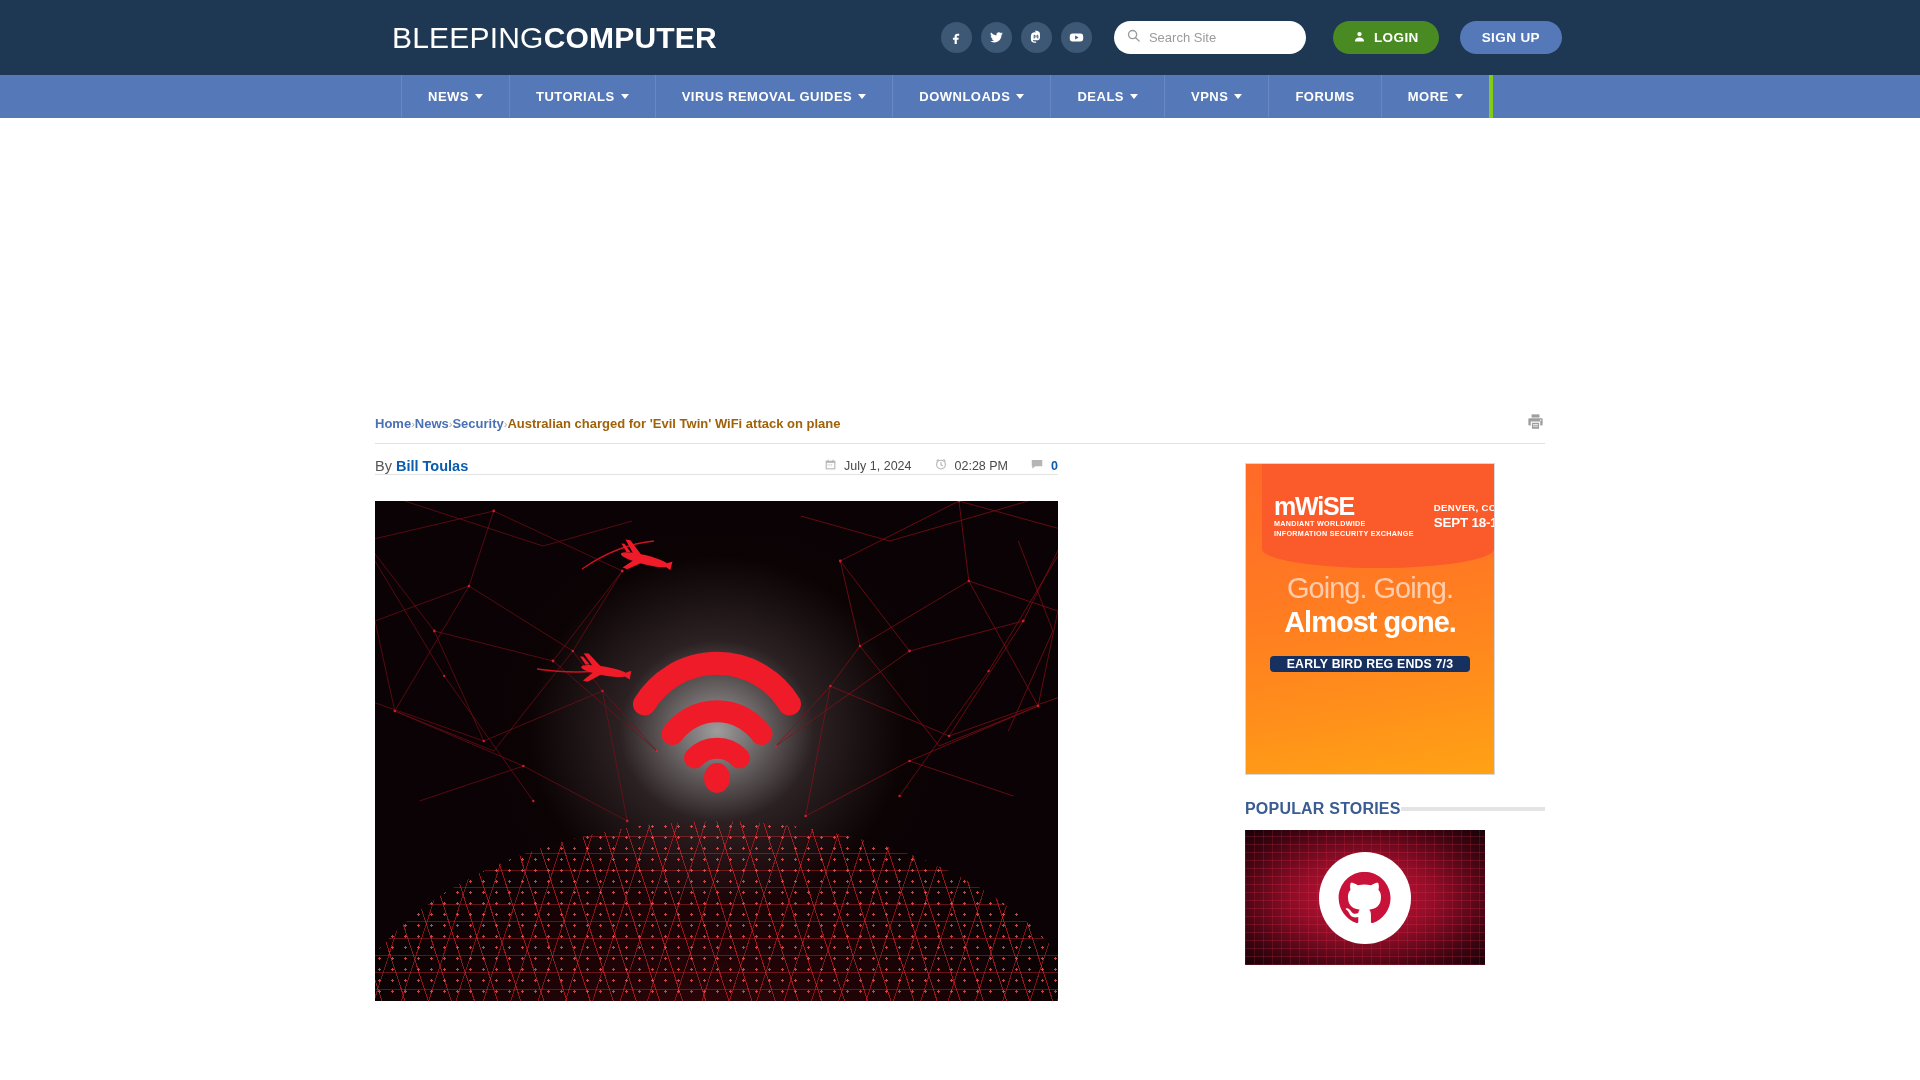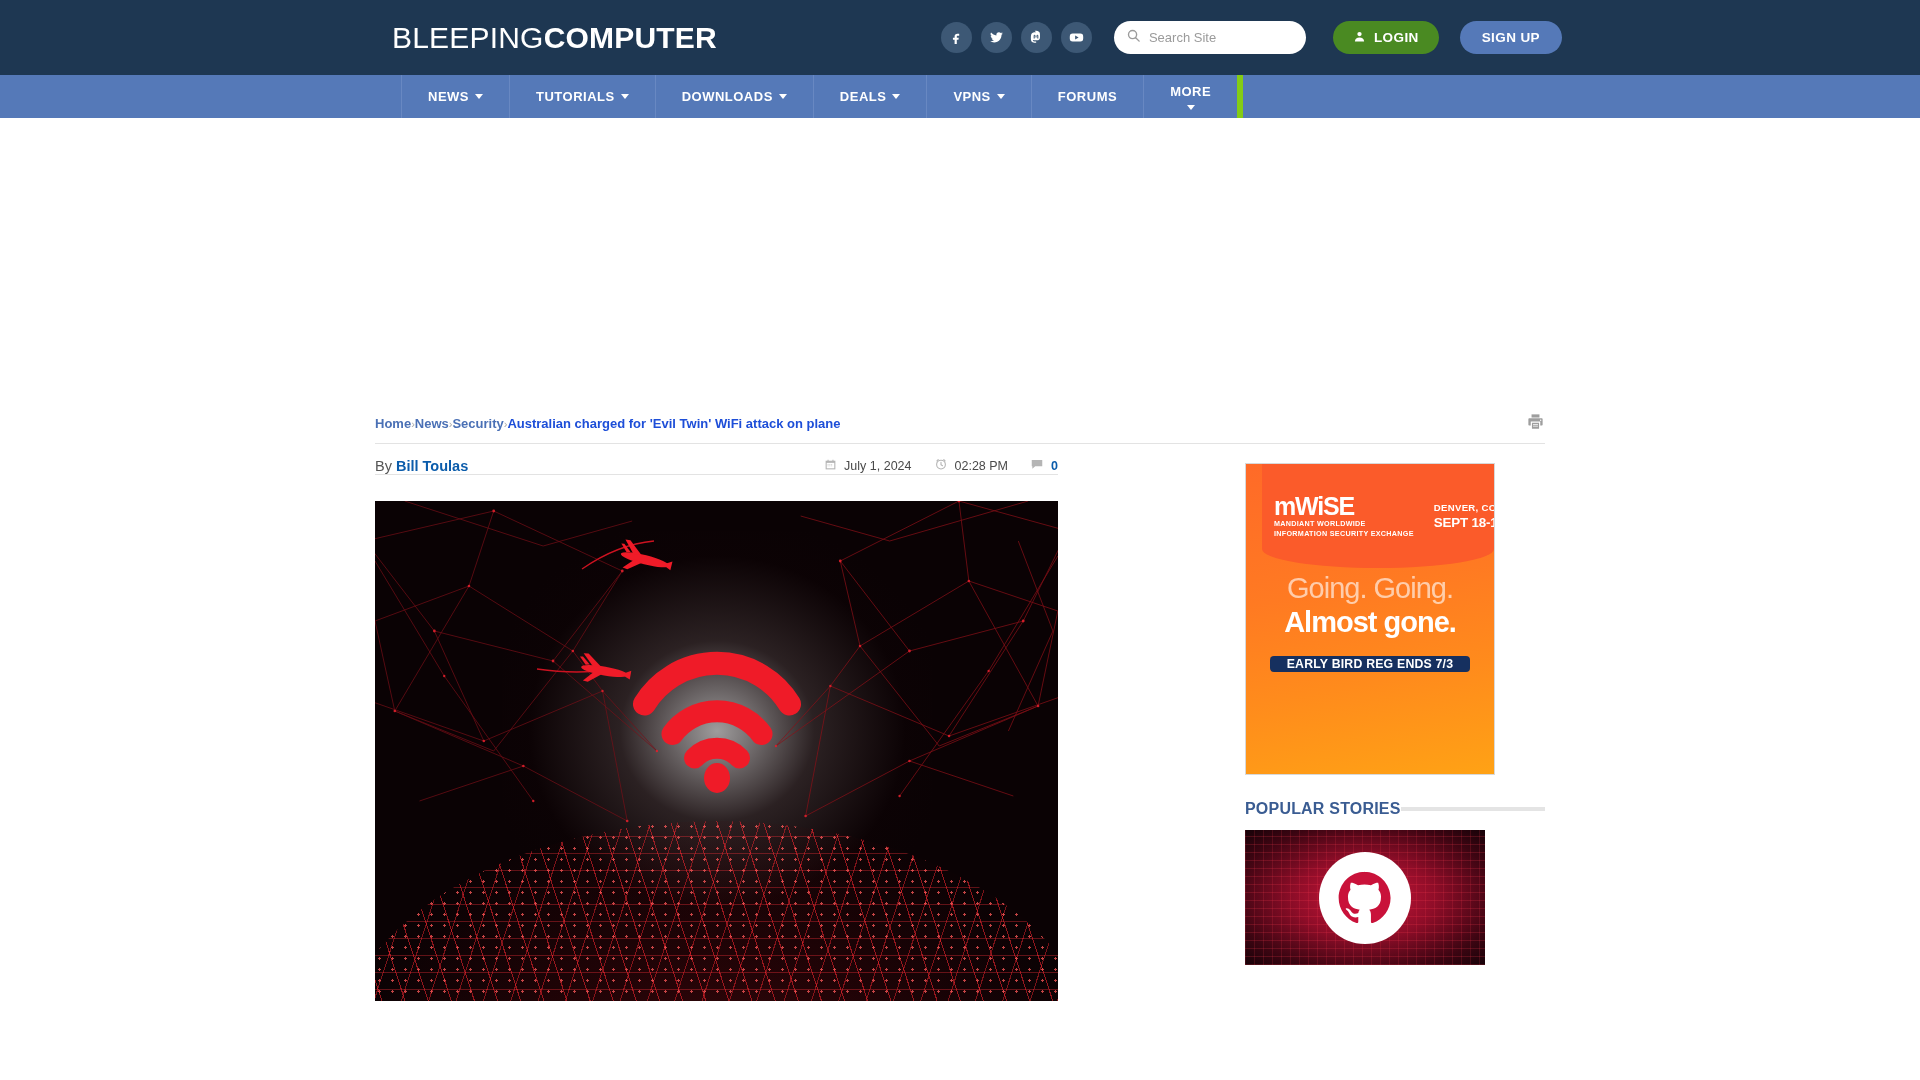--- a/index.html
+++ b/index.html
@@ -106,21 +106,21 @@
     padding: 0 26px;
     color: #ffffff;
     font-size: 13px;
     font-weight: 700;
     letter-spacing: 0.5px;
     border-left: 1px solid #6888c2;
     cursor: pointer;
     white-space: nowrap;
   }
   .nav-item:first-child { border-left: 1px solid #6888c2; }
-  .nav-item:last-child { border-right: 6px solid #84cc16; flex-direction: column; }
+  .nav-item:last-child { border-right: 4px solid #84cc16; }
   .nav-spacer { width: 26px; }
   .caret {
     width: 0; height: 0;
     border-left: 4.5px solid transparent;
     border-right: 4.5px solid transparent;
     border-top: 5px solid #ffffff;
     display: inline-block;
   }
 
   
@@ -143,21 +143,21 @@
     padding-bottom: 4px;
     width: 1170px;
     margin: 0 auto;
   }
   .breadcrumb {
     display: flex; align-items: center; 
     font-size: 13px;
   }
   .breadcrumb a { color: #4a70b5; text-decoration: none; cursor: pointer; font-weight: 600; }
   .breadcrumb .sep { color: #aaa; font-size: 11px; }
-  .breadcrumb .current { color: #1d4ed8; font-weight: 600; }
+  .breadcrumb .current { color: #a16207; font-weight: 600; }
   .print-icon { margin-left: auto; cursor: pointer; }
 
   .article-title {
     font-family: "Liberation Serif", serif;
     font-size: 27px;
     font-weight: 700;
     color: #2e2e2e;
     margin-top: 34px;
     letter-spacing: -0.2px;
   }
@@ -362,20 +362,24 @@
 
 <div class="navbar">
   <div class="nav-inner">
     <div class="nav-spacer"></div>
     <div class="nav-item">
       <span>NEWS</span>
       <span class="caret"></span>
     </div>
     <div class="nav-item">
       <span>TUTORIALS</span>
+      <span class="caret"></span>
+    </div>
+    <div class="nav-item">
+      <span>VIRUS REMOVAL GUIDES</span>
       <span class="caret"></span>
     </div>
     <div class="nav-item">
       <span>DOWNLOADS</span>
       <span class="caret"></span>
     </div>
     <div class="nav-item">
       <span>DEALS</span>
       <span class="caret"></span>
     </div>

